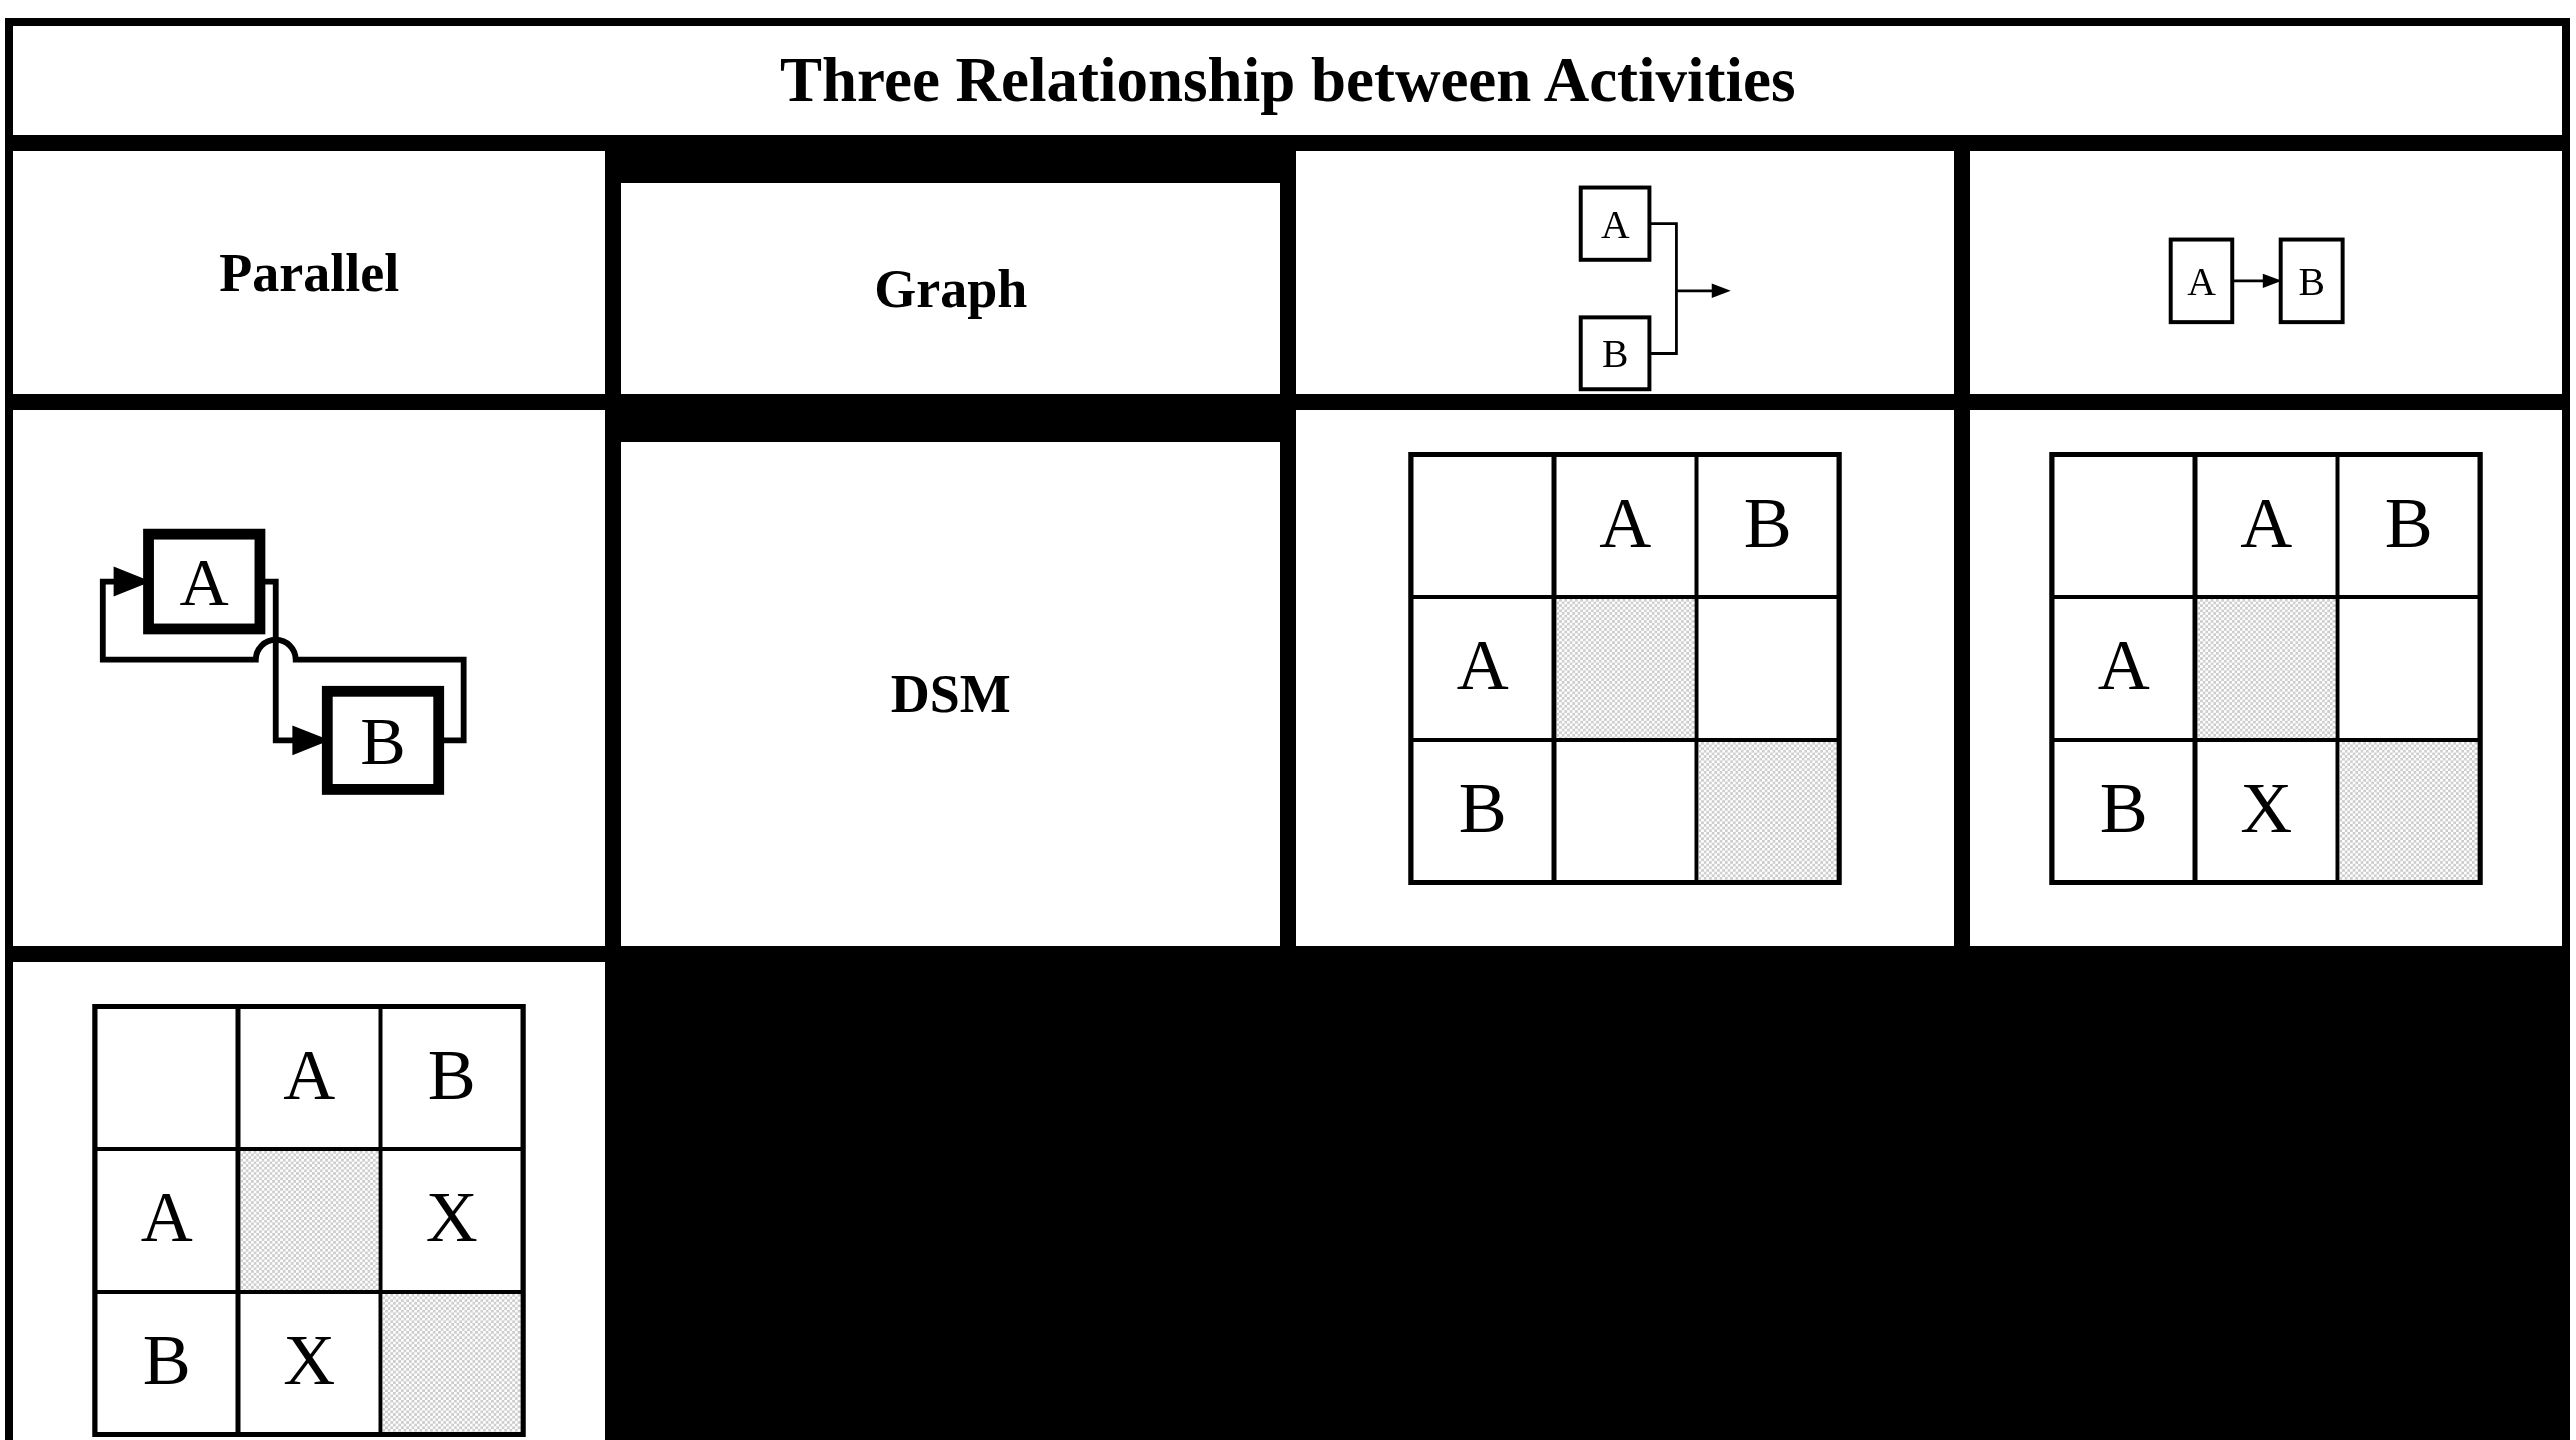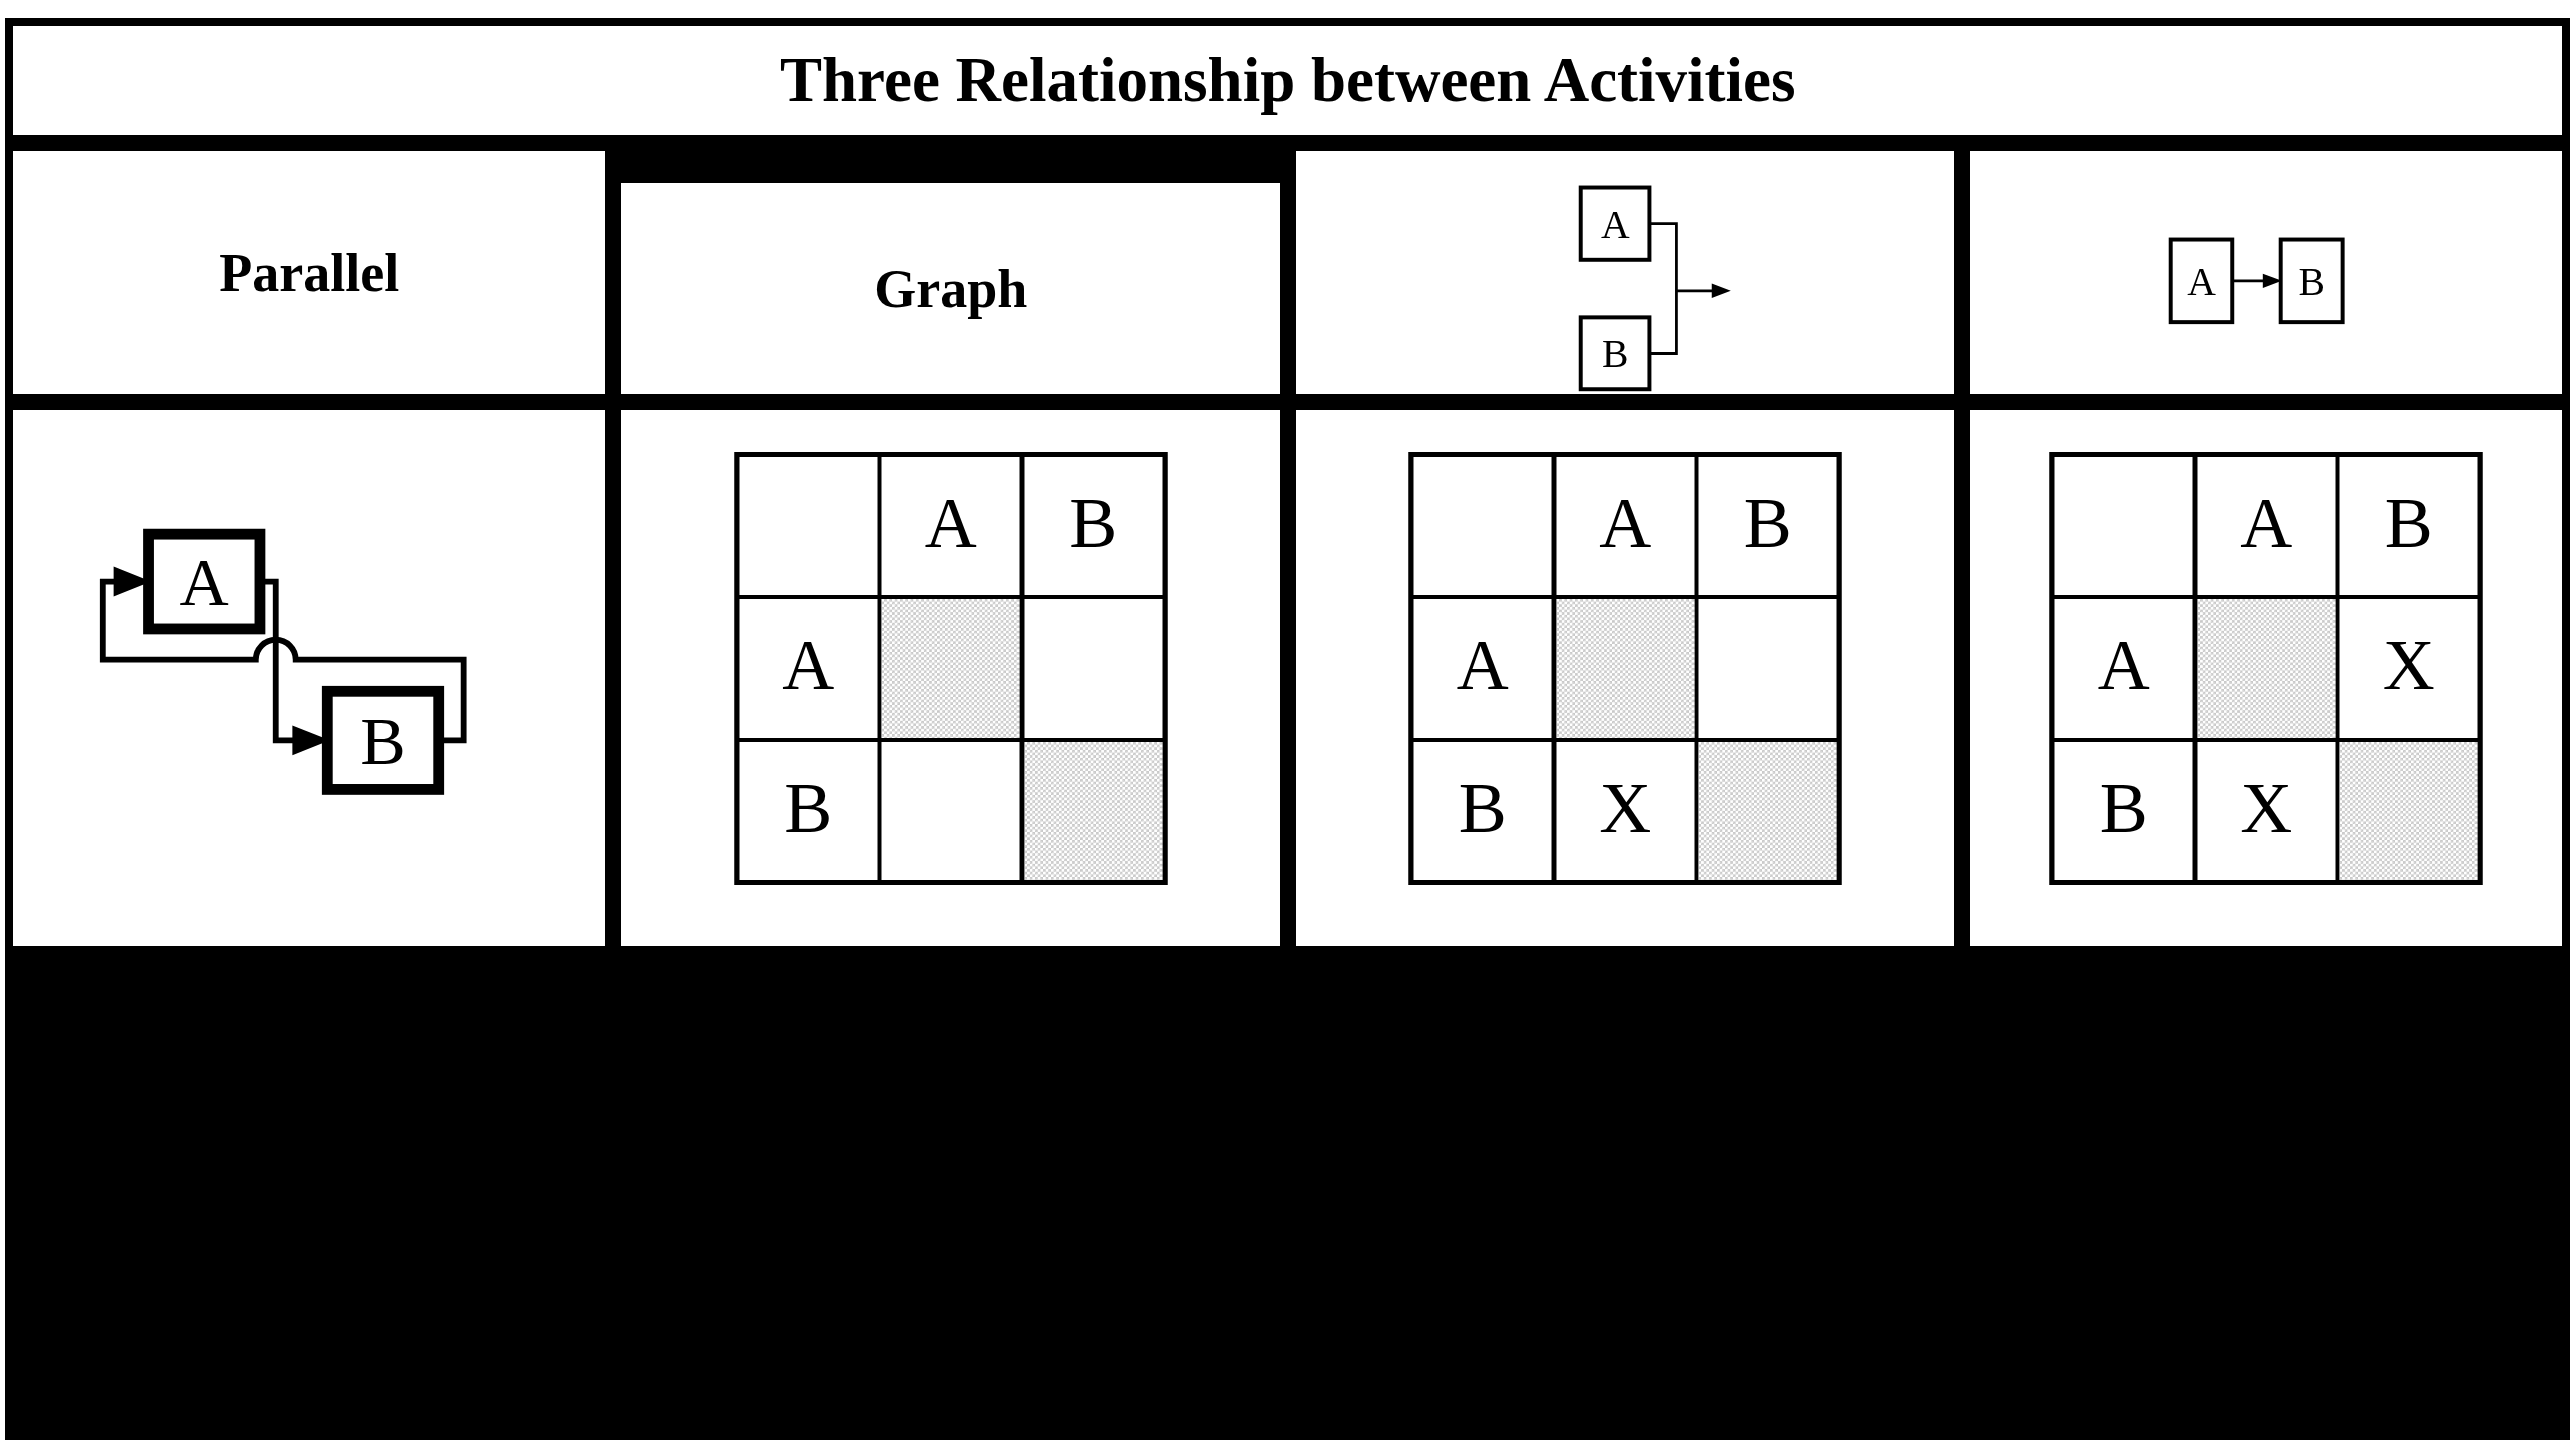--- a/index.html
+++ b/index.html
@@ -180,20 +180,21 @@
 
       <path class="gline" d="M 512 381 L 542 381 L 542 284 L 340 284 A 24 24 0 0 0 292 284 L 108 284 L 108 190 L 126 190"></path>
       <polygon class="ghead" points="166,190 121,172 121,208"></polygon>
       <rect class="gbox" x="163" y="133" width="134" height="114" stroke-width="13"></rect>
       <rect class="gbox" x="378" y="322" width="134" height="118" stroke-width="13"></rect>
       <text class="gtext" x="230" y="218" font-size="82" text-anchor="middle">A</text>
       <text class="gtext" x="445" y="410" font-size="82" text-anchor="middle">B</text>
     </svg>
   </div>
 
+  <div class="cell row-label">DSM</div>
 
   <div class="cell">
     <div class="dsm-wrap">
         <div class="dsm-cell"></div>
         <div class="dsm-cell">A</div>
         <div class="dsm-cell">B</div>
         <div class="dsm-cell">A</div>
         <div class="dsm-cell shaded"></div>
         <div class="dsm-cell"></div>
         <div class="dsm-cell">B</div>

